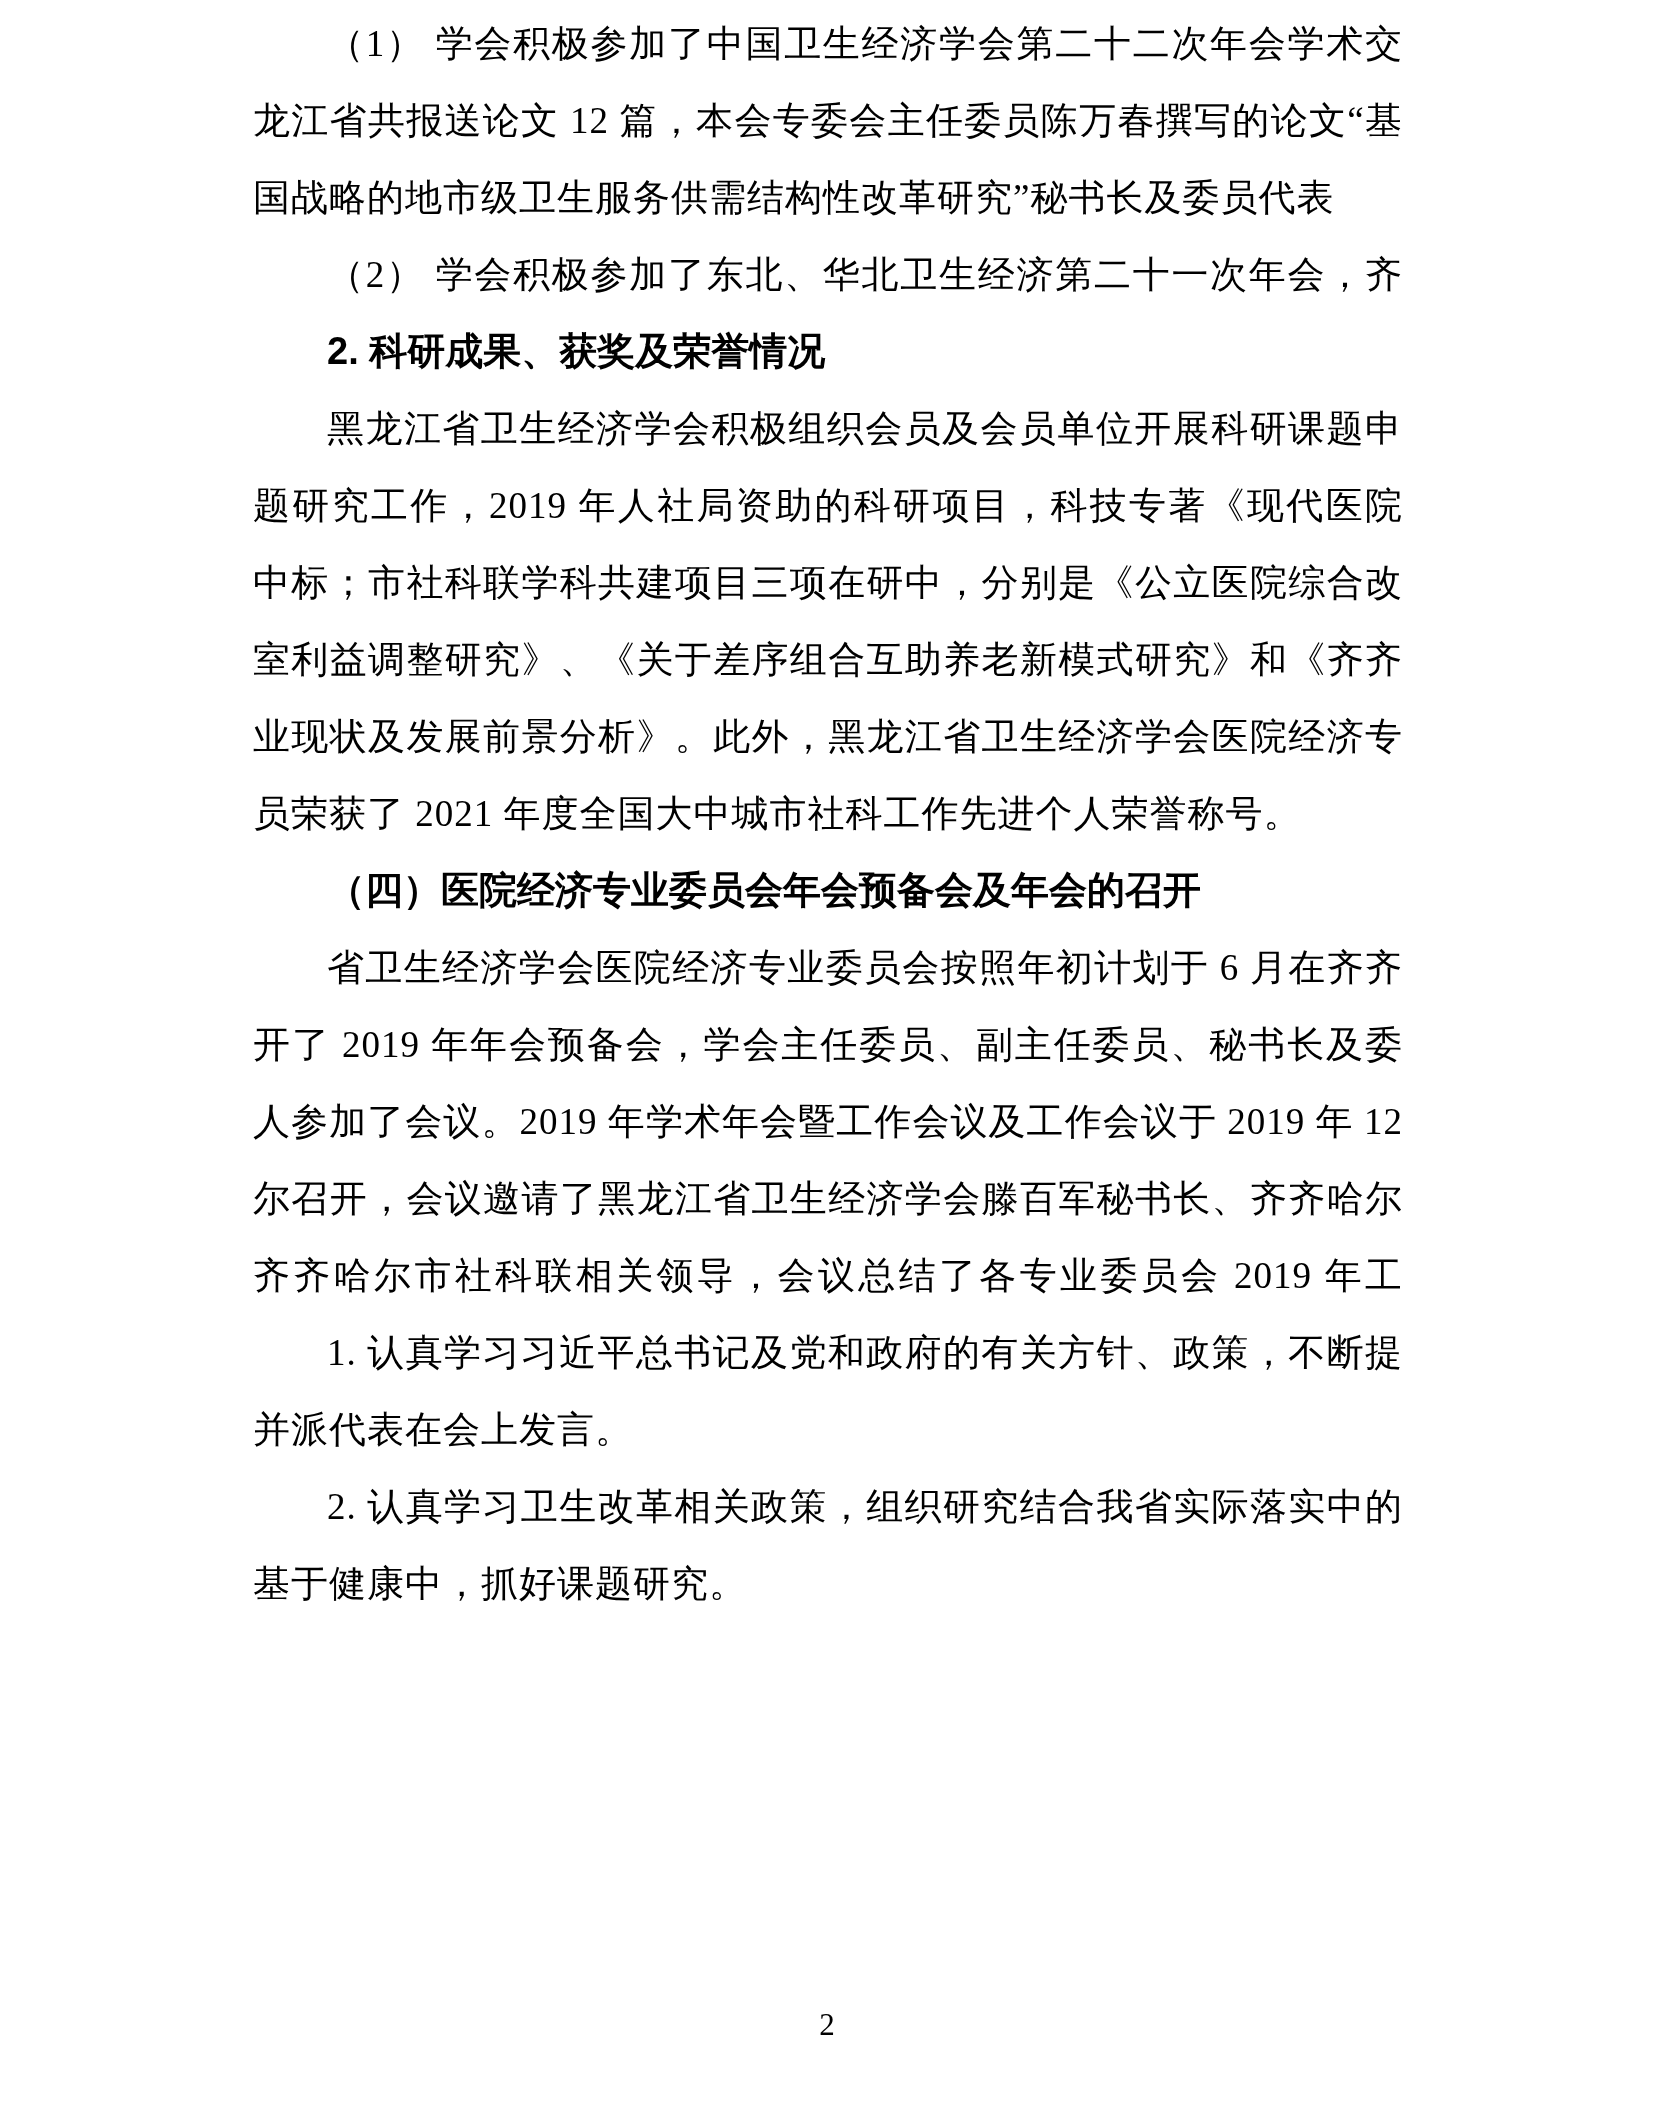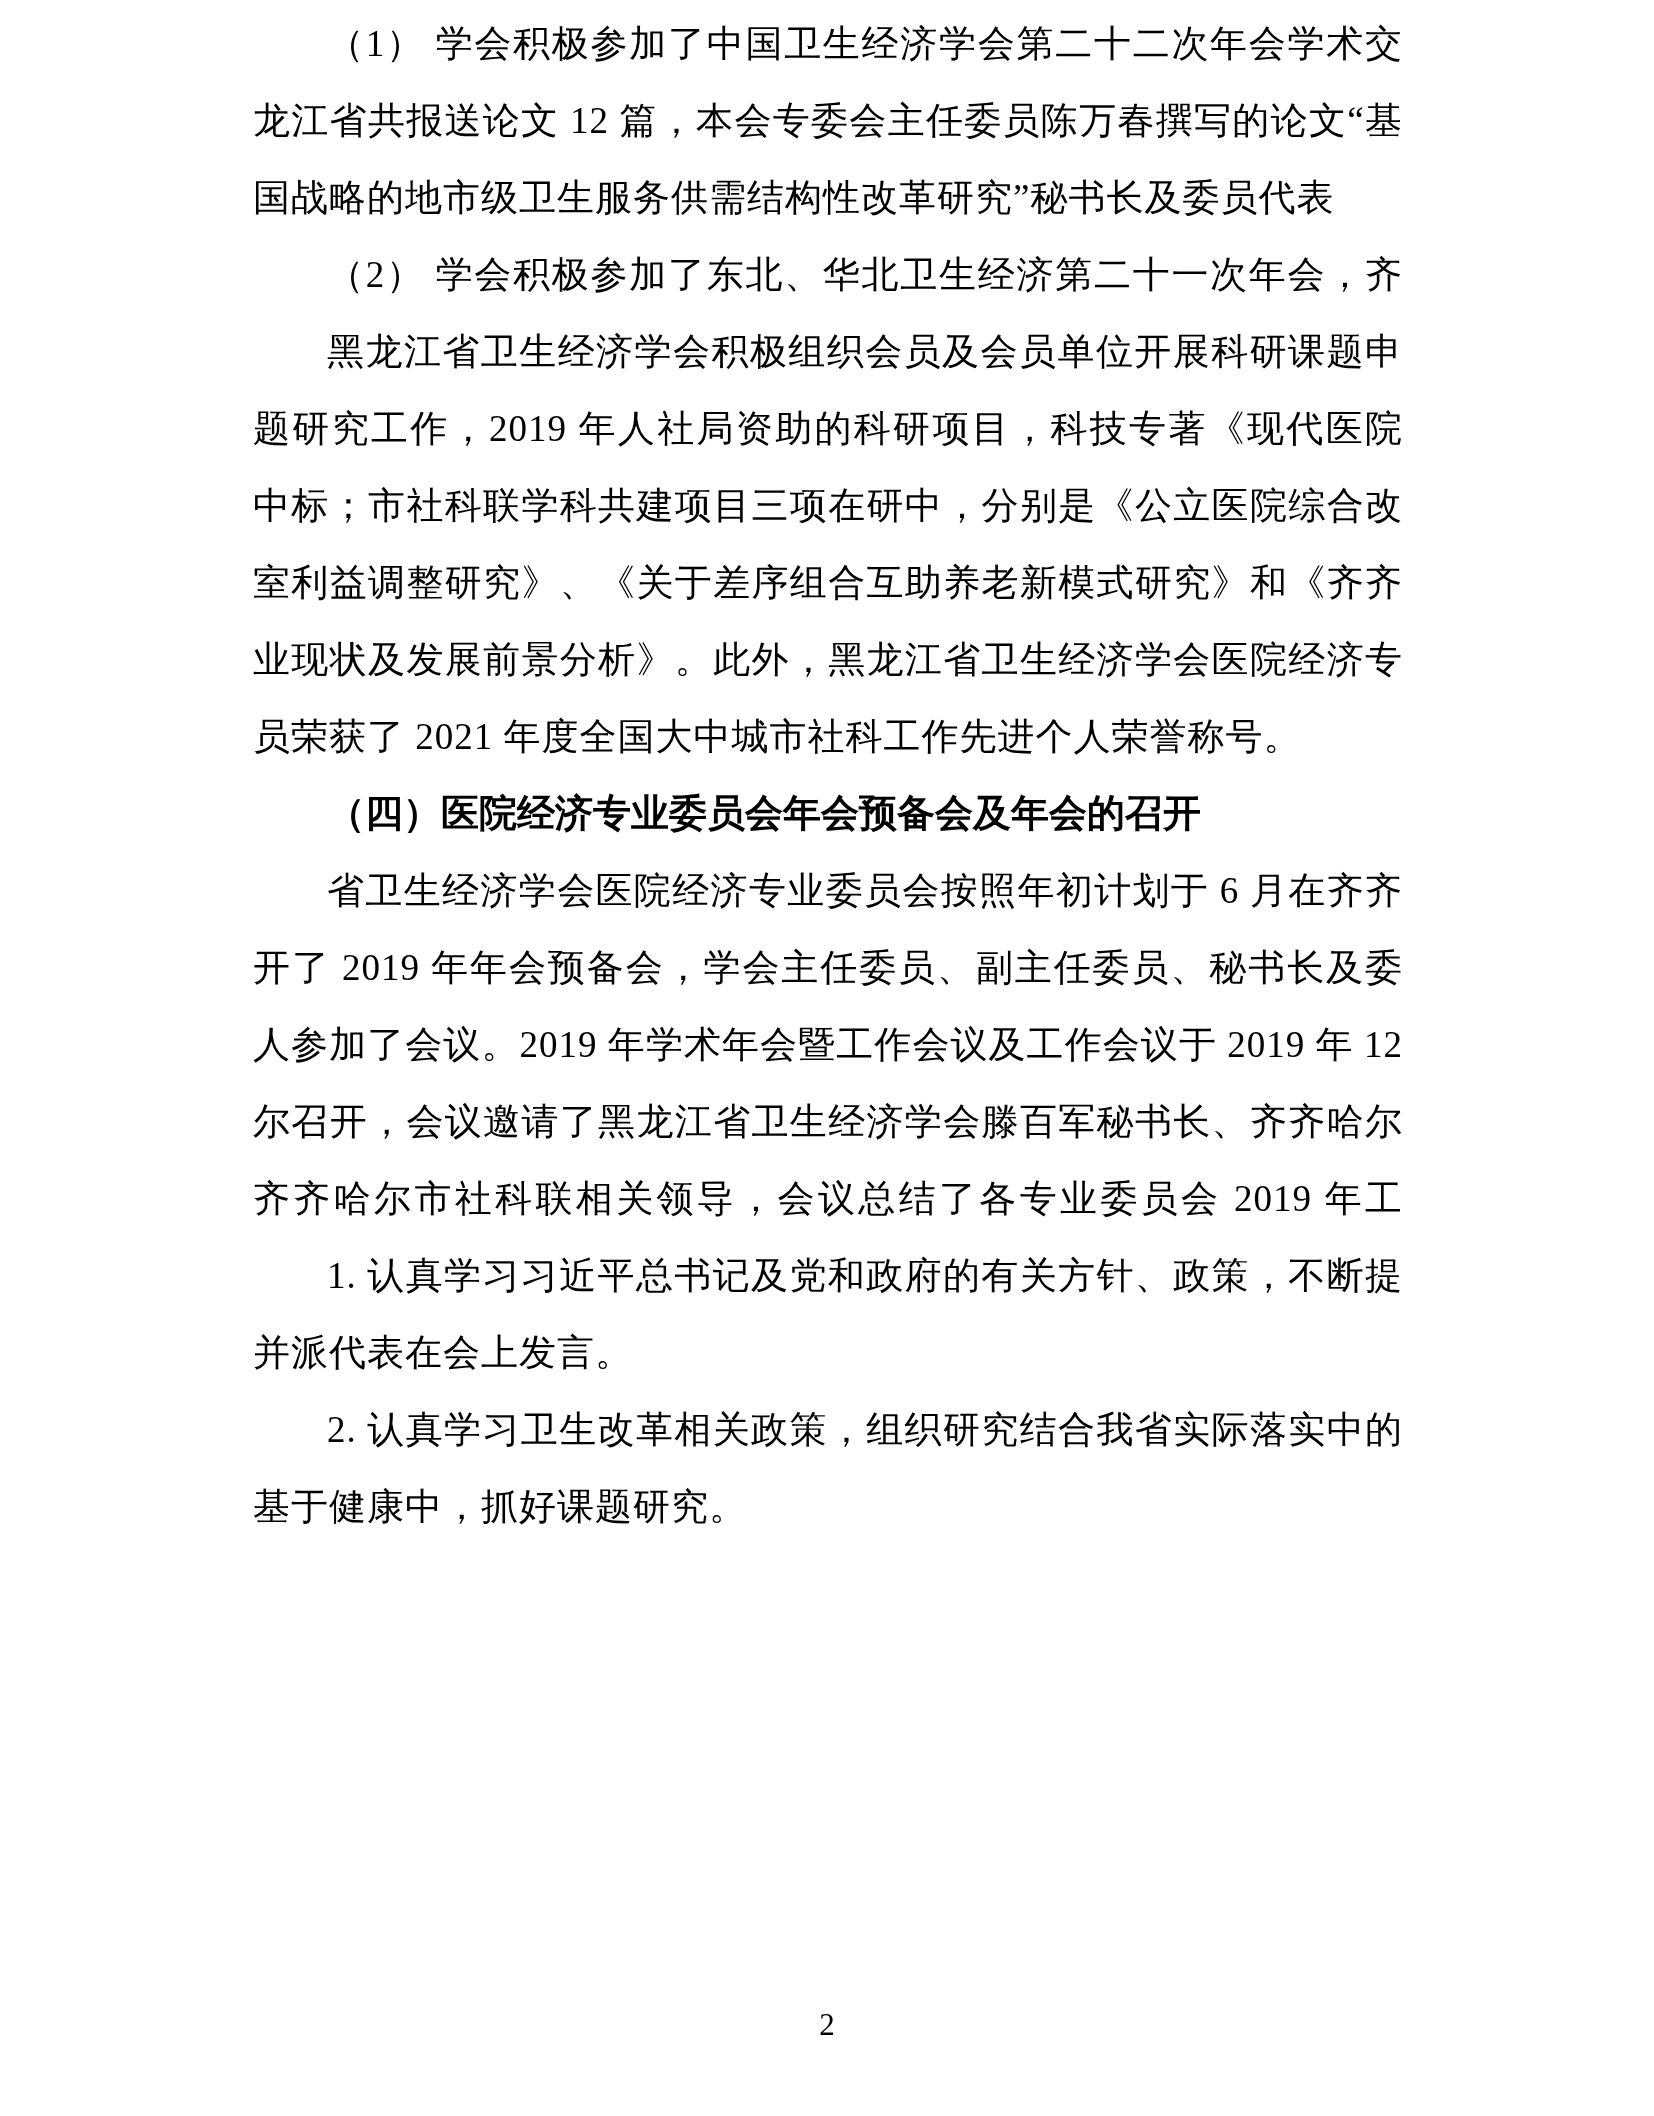--- a/index.html
+++ b/index.html
@@ -56,20 +56,21 @@
 </style>
 </head>
 <body>
 
 <div class="page">
   <div class="text-block">
     <div class="line justify indent">（1） 学会积极参加了中国卫生经济学会第二十二次年会学术交流活动，黑</div>
     <div class="line justify">龙江省共报送论文 12 篇，本会专委会主任委员陈万春撰写的论文“基于健康中</div>
     <div class="line">国战略的地市级卫生服务供需结构性改革研究”秘书长及委员代表共。</div>
     <div class="line justify indent">（2） 学会积极参加了东北、华北卫生经济第二十一次年会，齐市地区卫生</div>
+    <div class="line heading indent">2. 科研成果、获奖及荣誉情况</div>
     <div class="line justify indent">黑龙江省卫生经济学会积极组织会员及会员单位开展科研课题申请、组织课</div>
     <div class="line justify">题研究工作，2019 年人社局资助的科研项目，科技专著《现代医院经济管理》</div>
     <div class="line justify">中标；市社科联学科共建项目三项在研中，分别是《公立医院综合改革与院内科</div>
     <div class="line justify">室利益调整研究》、《关于差序组合互助养老新模式研究》和《齐齐哈尔市健康产</div>
     <div class="line justify">业现状及发展前景分析》。此外，黑龙江省卫生经济学会医院经济专业委员会成</div>
     <div class="line">员荣获了 2021 年度全国大中城市社科工作先进个人荣誉称号。</div>
     <div class="line heading indent">（四）医院经济专业委员会年会预备会及年会的召开</div>
     <div class="line justify indent">省卫生经济学会医院经济专业委员会按照年初计划于 6 月在齐齐哈尔市召</div>
     <div class="line justify">开了 2019 年年会预备会，学会主任委员、副主任委员、秘书长及委员代表共 6</div>
     <div class="line justify">人参加了会议。2019 年学术年会暨工作会议及工作会议于 2019 年 12 月在齐齐哈</div>

